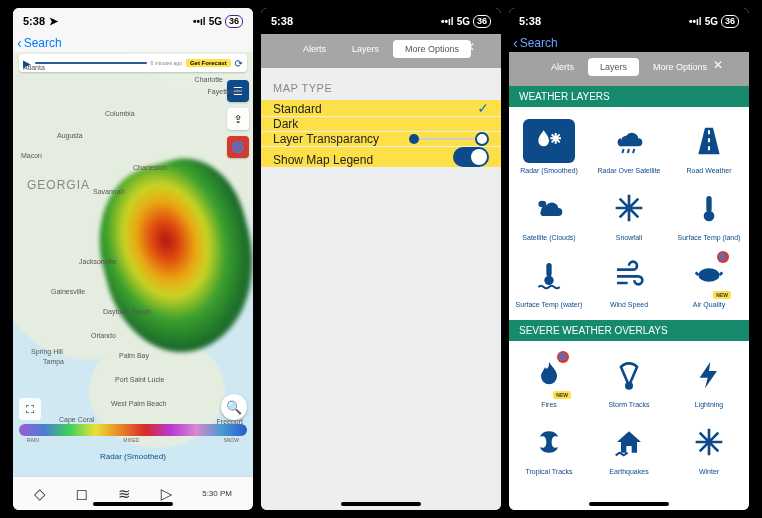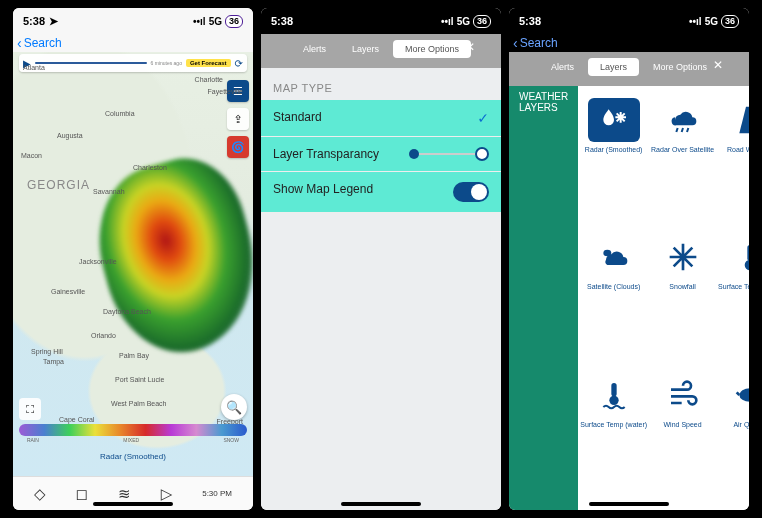--- a/index.html
+++ b/index.html
@@ -35,30 +35,30 @@
 .bot-ic{color:#333;font-size:15px}
 .time-txt{font-size:8px;color:#333}
 
 .s2-bg{flex:1;background:#eceef0;display:flex;flex-direction:column}
 .dim-top{background:rgba(0,0,0,.35);padding:6px 16px 10px}
 .tabs-row{display:flex;justify-content:center;gap:2px;padding:0 10px;position:relative}
 .tab-pill{padding:4px 12px;font-size:9px;color:#fff;border-radius:4px}
 .tab-pill.active{background:#fff;color:#555}
 .close-x{position:absolute;right:10px;color:#fff;font-size:12px}
 .section-hdr{padding:14px 12px 6px;font-size:11px;color:#888;letter-spacing:.5px}
-.row{background:#5eead4;border-bottom:1px solid #eee;padding:10px 12px;display:flex;justify-content:space-between;align-items:flex-start;font-size:12px;color:#222}
+.row{background:#fde047;border-bottom:1px solid #eee;padding:0 12px;display:flex;justify-content:space-between;align-items:flex-end;font-size:12px;color:#222}
 .check{color:#0a6ed1;font-size:14px}
 .slider-ctrl{width:80px;height:14px;position:relative;display:flex;align-items:center}
 .slider-track{height:2px;background:#ccc;flex:1;border-radius:2px}
 .slider-dot{width:10px;height:10px;background:#0c4a8a;border-radius:50%;position:absolute;left:0}
 .slider-ring{width:14px;height:14px;border:2px solid #0c4a8a;border-radius:50%;position:absolute;right:0;background:#fff}
 .toggle{width:36px;height:20px;background:#0c4a8a;border-radius:10px;position:relative}
 .toggle::after{content:"";position:absolute;right:2px;top:2px;width:16px;height:16px;background:#fff;border-radius:50%}
 
-.s3-body{flex:1;background:#fff;display:flex;flex-direction:row;overflow-y:auto}
+.s3-body{flex:1;background:#fff;display:flex;flex-direction:column;overflow-y:auto}
 .s3-body::-webkit-scrollbar{width:0}
 .teal-hdr{background:#168a6c;color:#fff;padding:5px 10px;font-size:10px;font-weight:500}
 .grid3{display:grid;grid-template-columns:repeat(3,1fr);gap:0;padding:6px 0}
 .layer-item{display:flex;flex-direction:column;align-items:center;padding:6px 2px;gap:4px;position:relative}
 .layer-icon{width:52px;height:44px;display:flex;align-items:center;justify-content:center;color:#0c4a8a;position:relative}
 .layer-item.selected .layer-icon{background:#0c4a8a;color:#fff;border-radius:6px}
 .layer-label{font-size:7px;color:#0c4a8a;text-align:center;white-space:nowrap}
 .layer-item.selected .layer-label{color:#0c4a8a}
 .badge-new{position:absolute;bottom:-2px;right:4px;background:#ffe24a;font-size:5px;padding:1px 3px;color:#333;border-radius:2px;font-weight:600}
 .badge-hurricane{position:absolute;top:-2px;right:6px;width:12px;height:12px;background:#d63a2e;border-radius:50%;color:#fff;font-size:7px;display:flex;align-items:center;justify-content:center}
@@ -164,20 +164,23 @@
       <div class="tab-pill active">More Options</div>
       <span class="close-x">✕</span>
     </div>
   </div>
   <div class="s2-bg">
     <div class="section-hdr">MAP TYPE</div>
     <div class="row">
       <span>Standard</span>
       <span class="check">✓</span>
     </div>
+    <div class="row">
+        <span>Dark</span>
+      </div>
 
     <div class="row">
       <span>Layer Transparancy</span>
       <div class="slider-ctrl">
         <div class="slider-track"></div>
           <div class="slider-dot"></div>
           <div class="slider-ring"></div>
       </div>
     </div>
     <div class="row">
@@ -289,20 +292,21 @@
               <ellipse cx="12" cy="12" rx="8" ry="5"></ellipse>
               <path d="M4 12l-2-2M20 12l2-2" stroke="currentColor" stroke-width="2"></path>
             </svg>
           <span class="badge-hurricane">🌀</span>
           <span class="badge-new">NEW</span>
         </div>
         <span class="layer-label">Air Quality</span>
       </div>
     </div>
 
+    <div class="teal-hdr">SEVERE WEATHER OVERLAYS</div>
     <div class="grid3">
       <div class="layer-item">
         <div class="layer-icon">
             <svg viewBox="0 0 24 24" fill="currentColor">
               <path d="M12 2c2 4 6 6 6 11a6 6 0 01-12 0c0-3 2-4 3-7 1 2 3 2 3-4z"></path>
             </svg>
           <span class="badge-hurricane">🌀</span>
           <span class="badge-new">NEW</span>
         </div>
         <span class="layer-label">Fires</span>

